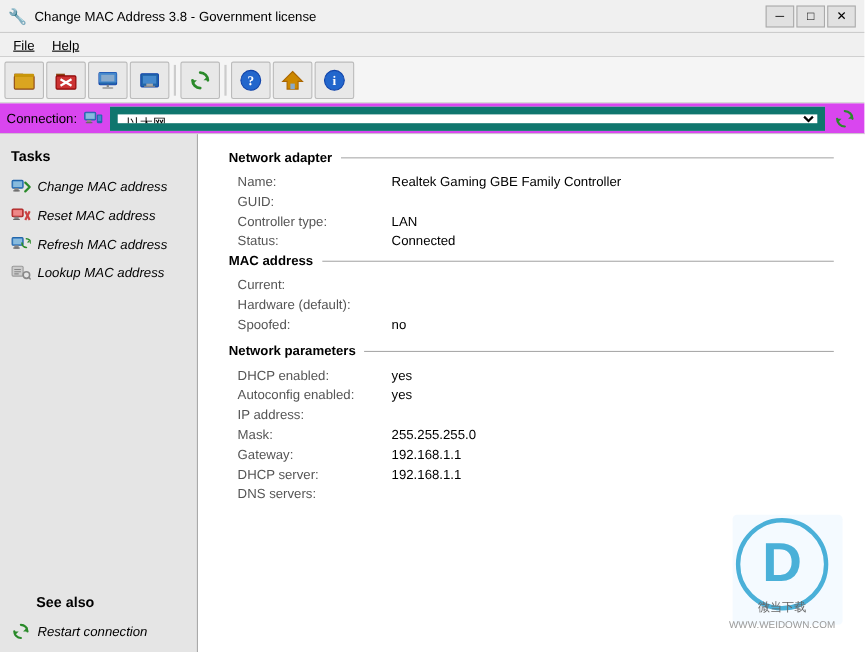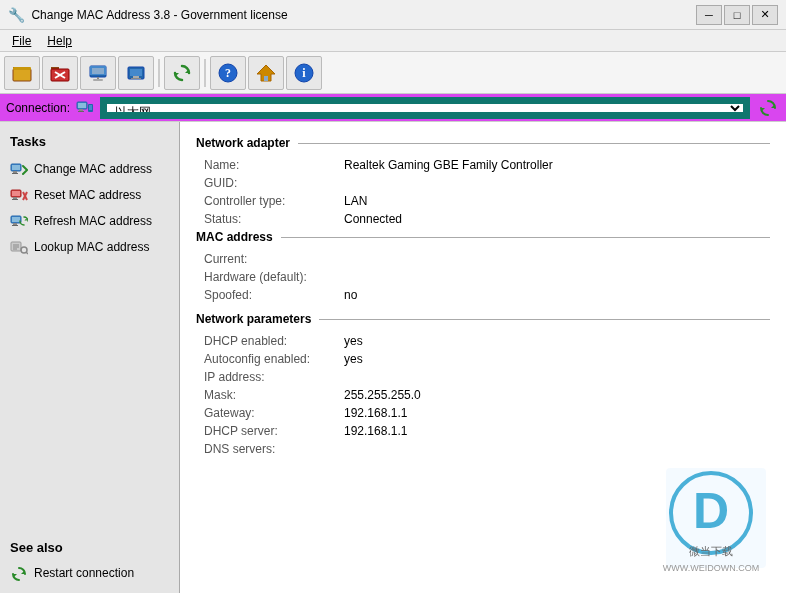--- a/index.html
+++ b/index.html
@@ -142,42 +142,44 @@
       gap: 4px;
     }
     .sidebar-section-title {
       font-weight: bold;
       font-size: 13px;
       padding: 4px 6px 6px 6px;
       color: #000;
     }
     .sidebar-item {
       display: flex;
-      align-items: flex-start;
+      align-items: center;
       gap: 6px;
       padding: 3px 6px;
       cursor: pointer;
       border-radius: 2px;
+      font-style: italic;
     }
     .sidebar-item-label {
       font-size: 12px;
       color: #000;
     }
     .sidebar-spacer { flex: 1; }
     .sidebar-see-also {
       font-weight: bold;
       font-size: 13px;
       padding: 4px 6px 4px 6px;
       color: #000;
+      margin-left: 23px;
     }
 
     
     .content {
       flex: 1;
-      padding: 10px 16px;
+      padding: 10px 28px;
       overflow-y: auto;
       background: #fff;
       position: relative;
     }
 
     
     .section-header {
       display: flex;
       align-items: center;
       margin-bottom: 8px;

